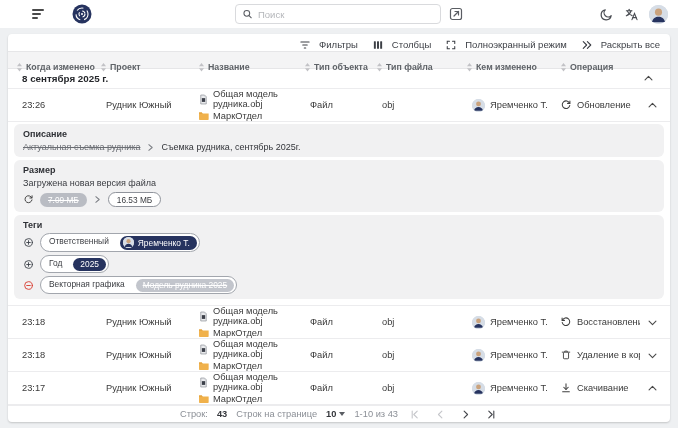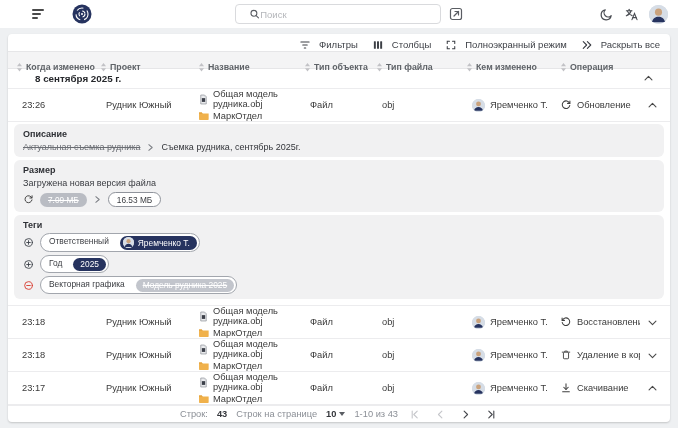--- a/index.html
+++ b/index.html
@@ -6,42 +6,42 @@
   html,body { width:678px; height:428px; overflow:hidden; background:#eef0f2;
               font-family:"Liberation Sans", sans-serif; color:#3a3a3a; }
 
   
   .topbar { height:28px; background:#fff; display:flex; align-items:center; padding:0 10px; position:relative; }
   .burger { width:26px; height:18px; display:flex; flex-direction:column; justify-content:center; gap:2.5px; margin-left:22px; cursor:pointer; }
   .burger span { height:1.6px; background:#4a4a4a; border-radius:1px; }
   .burger span:nth-child(1){width:12px;} .burger span:nth-child(2){width:9px;} .burger span:nth-child(3){width:6px;}
   .logo { width:20px; height:20px; margin-left:14px; }
   .searchwrap { position:absolute; left:235px; top:4px; width:206px; height:20px;
-                border:1px solid #d9dadd; border-radius:4px; background:#fff; display:flex; align-items:center; padding:0 13px; }
+                border:1px solid #d9dadd; border-radius:4px; background:#fff; display:flex; align-items:center; padding:0 6px; gap:5px; }
   .searchwrap input { border:none; outline:none; width:100%; font-size:9.5px; color:#444; font-family:"Liberation Sans",sans-serif; }
   .searchwrap input::placeholder { color:#b4b6ba; }
   .openext { position:absolute; left:448px; top:6px; width:16px; height:16px; color:#5a5d63; cursor:pointer; }
   .tb-right { margin-left:auto; display:flex; align-items:center; gap:10px; }
   .tb-icon { width:15px; height:15px; color:#4a4d53; cursor:pointer; }
   .avatar { width:19px; height:19px; border-radius:50%; overflow:hidden; background:#cfd6e0; cursor:pointer; flex:none; }
 
   
   .card { margin:6px 8px 0 8px; height:388px; background:#fff; border-radius:4px;
           box-shadow:0 1px 2px rgba(0,0,0,.18); display:flex; flex-direction:column; overflow:hidden; }
 
   .toolbar { height:26px; display:flex; align-items:center; justify-content:flex-end; gap:14px; padding:4px 10px 0 10px; }
   .tool { display:flex; align-items:center; gap:8px; font-size:9.5px; color:#3c3f45; cursor:pointer; white-space:nowrap; }
   .tool svg { width:12px; height:12px; color:#3c3f45; }
 
   .grid-row { display:grid; grid-template-columns:84px 98px 106px 72px 90px 94px 1fr 30px; align-items:center; }
   .thead { height:18px; background:#f4f4f5; border-top:1px solid #e6e6e8; border-bottom:1px solid #e6e6e8; }
   .th { display:flex; align-items:center; gap:3px; font-size:8.8px; font-weight:bold; color:#5f6368; padding-left:8px; white-space:nowrap; cursor:pointer;margin-top:10px; }
   .th svg { width:7px; height:10px; flex:none; }
 
-  .group-row { height:20px; display:flex; align-items:center; justify-content:space-between; padding:0 10px 0 27px; border-bottom:1px solid #ececee; }
+  .group-row { height:20px; display:flex; align-items:center; justify-content:space-between; padding:0 10px 0 14px; border-bottom:1px solid #ececee; }
   .group-date { font-size:9.8px; font-weight:bold; color:#26282c; }
 
   .datarow { height:34px; border-bottom:1px solid #ececee; }
   .datarow:last-of-type { border-bottom:none; }
   .cell { font-size:9.3px; color:#3a3a3a; padding-left:14px; white-space:nowrap; overflow:hidden; }
   .namecell { padding-left:8px; display:flex; flex-direction:column; gap:1px; justify-content:center; }
   .nameline { display:flex; align-items:center; gap:4px; font-size:9.3px; }
   .nameline svg { flex:none; }
   .usercell { display:flex; align-items:center; gap:5px; padding-left:14px; font-size:9.3px; }
   .mini-av { width:13px; height:13px; border-radius:50%; overflow:hidden; background:#cfd6e0; flex:none; }

